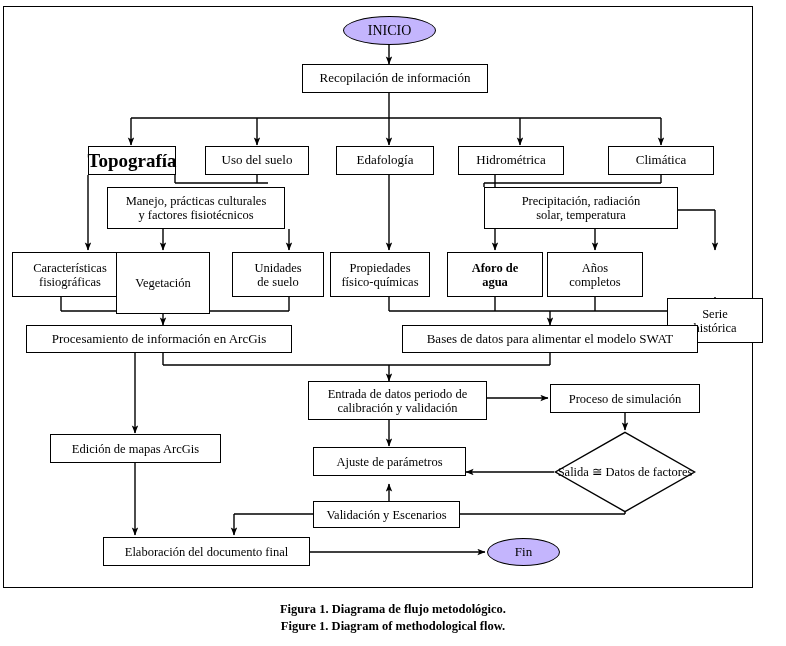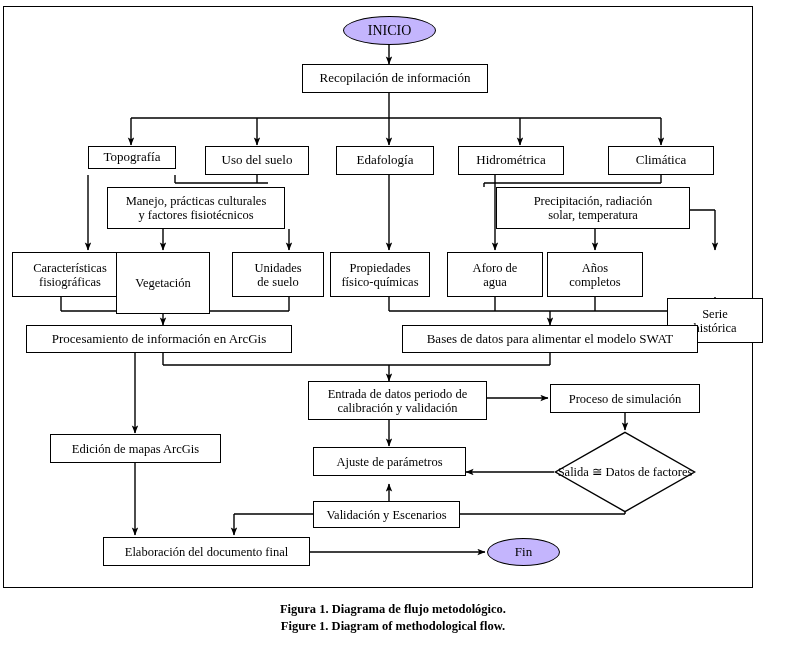--- a/index.html
+++ b/index.html
@@ -181,21 +181,21 @@
   </svg>
 
   <div class="oval" style="left:343px; top:16px; width:93px; height:29px; font-size:14px;">
     <span>INICIO</span>
   </div>
 
   <div class="node" style="left:302px; top:64px; width:186px; height:29px; font-size:13px;">
     <span>Recopilación de información</span>
   </div>
 
-  <div class="node" style="left:88px; top:146px; width:88px; height:23px; font-size:13px;">
+  <div class="node" style="left:88px; top:146px; width:88px; height:29px; font-size:19px;font-weight:bold;">
     <span>Topografía</span>
   </div>
 
   <div class="node" style="left:205px; top:146px; width:104px; height:29px; font-size:13px;">
     <span>Uso del suelo</span>
   </div>
 
   <div class="node" style="left:336px; top:146px; width:98px; height:29px; font-size:13px;">
     <span>Edafología</span>
   </div>
@@ -206,21 +206,21 @@
 
   <div class="node" style="left:608px; top:146px; width:106px; height:29px; font-size:13px;">
     <span>Climática</span>
   </div>
 
   <div class="node" style="left:107px; top:187px; width:178px; height:42px; font-size:12.5px; flex-direction:column;">
     <span>Manejo, prácticas culturales</span>
     <span>y factores fisiotécnicos</span>
   </div>
 
-  <div class="node" style="left:484px; top:187px; width:194px; height:42px; font-size:12.5px; flex-direction:column;margin-left:12px;">
+  <div class="node" style="left:484px; top:187px; width:194px; height:42px; font-size:12.5px; flex-direction:column;">
     <span>Precipitación, radiación</span>
     <span>solar, temperatura</span>
   </div>
 
   <div class="node" style="left:12px; top:252px; width:116px; height:45px; font-size:12.5px; flex-direction:column;">
     <span>Características</span>
     <span>fisiográficas</span>
   </div>
 
   <div class="node" style="left:116px; top:252px; width:94px; height:62px; font-size:12.5px;">
@@ -230,21 +230,21 @@
   <div class="node" style="left:232px; top:252px; width:92px; height:45px; font-size:12.5px; flex-direction:column;">
     <span>Unidades</span>
     <span>de suelo</span>
   </div>
 
   <div class="node" style="left:330px; top:252px; width:100px; height:45px; font-size:12.5px; flex-direction:column;">
     <span>Propiedades</span>
     <span>físico-químicas</span>
   </div>
 
-  <div class="node" style="left:447px; top:252px; width:96px; height:45px; font-size:12.5px; flex-direction:column;">
+  <div class="node" style="left:447px; top:252px; width:96px; height:45px; font-size:12.5px; flex-direction:column;font-weight:bold;">
     <span>Aforo de</span>
     <span>agua</span>
   </div>
 
   <div class="node" style="left:547px; top:252px; width:96px; height:45px; font-size:12.5px; flex-direction:column;">
     <span>Años</span>
     <span>completos</span>
   </div>
 
   <div class="node" style="left:667px; top:252px; width:96px; height:45px; font-size:12.5px; flex-direction:column;margin-top:46px;">

